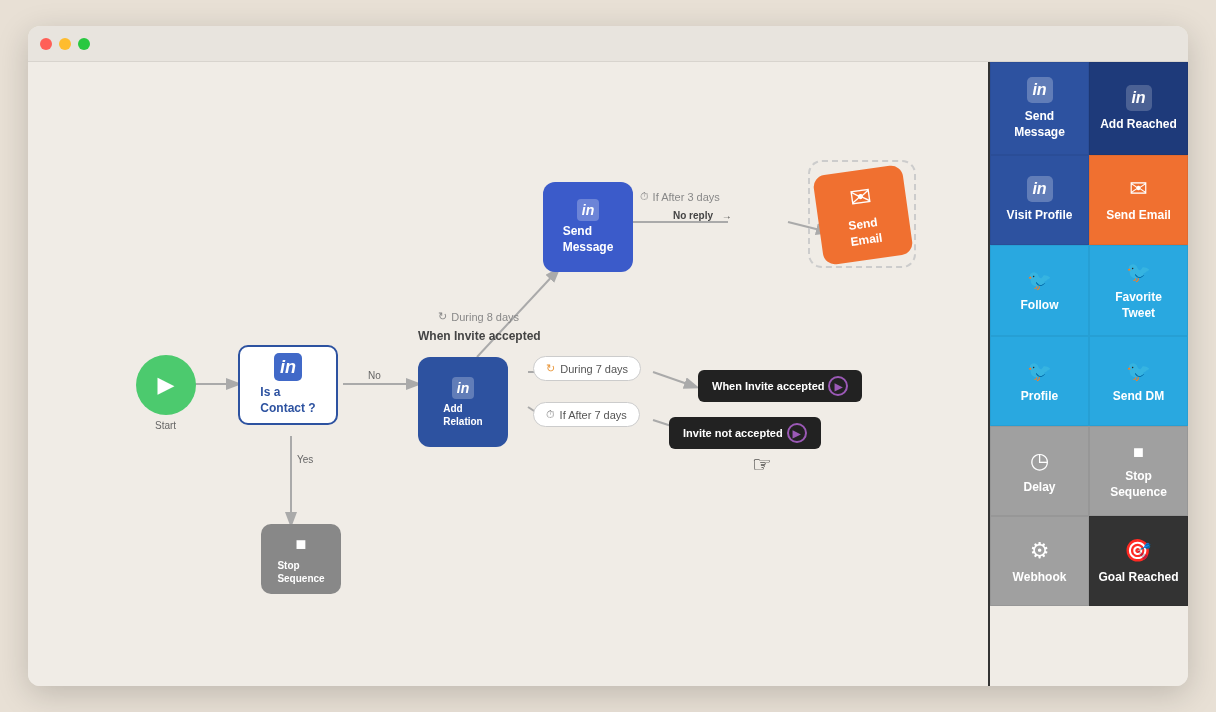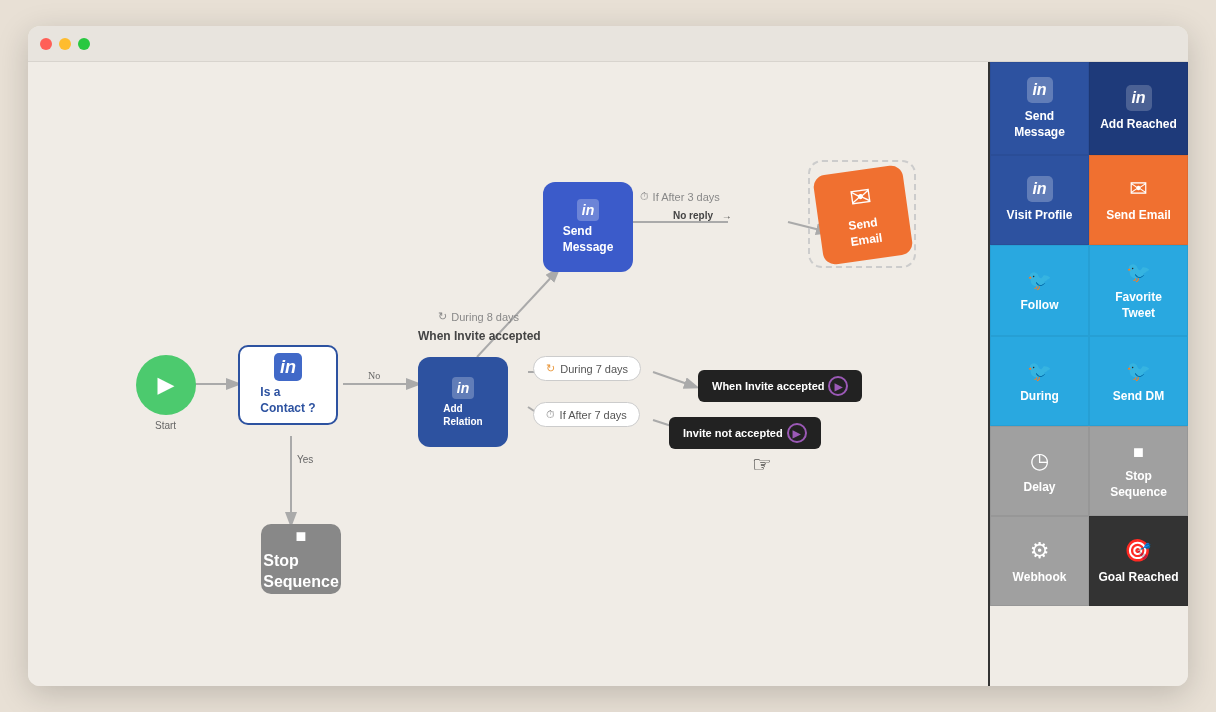--- a/index.html
+++ b/index.html
@@ -244,32 +244,32 @@
       <div class="node-start" style="left:108px;top:293px;">
         <span>▶</span>
       </div>
       <div class="flow-label" style="left:127px;top:358px;">Start</div>
 
       <div class="node-diamond" style="left:210px;top:283px;">
         <div class="node-icon-in">in</div>
         <div style="font-size:12px;font-weight:700;color:#2d52a0;line-height:1.3;">Is a<br>Contact ?</div>
       </div>
 
-      <div class="flow-label" style="left:340px;top:308px;font-family:Liberation Serif, serif;">No</div>
+      <div class="flow-label" style="left:340px;top:308px;">No</div>
 
       <div class="flow-label" style="left:249px;top:392px;margin-left:20px;">Yes</div>
 
       <div class="node-linkedin" style="left:390px;top:295px;width:90px;height:90px;">
         <div class="node-icon-in-sm">in</div>
         <div style="font-size:10px;font-weight:700;color:white;line-height:1.3;">Add<br>Relation</div>
       </div>
 
       <div class="node-stop" style="left:233px;top:462px;width:80px;height:70px;">
         <div style="font-size:18px;margin-bottom:4px;">■</div>
-        <div style="font-size:16px;font-weight:600;line-height:1.3;">Stop<br>Sequence</div>
+        <div style="font-size:10px;font-weight:600;line-height:1.3;">Stop<br>Sequence</div>
       </div>
 
       <div class="condition-pill" style="left:505px;top:294px;">
         <span style="color:#e8963a;">↻</span>
         <span>During 7 days</span>
       </div>
 
       <div class="condition-pill" style="left:505px;top:340px;">
         <span style="color:#888;">⏱</span>
         <span>If After 7 days</span>
@@ -353,21 +353,21 @@
         <div class="card-label">Follow</div>
       </div>
       <div class="sidebar-card bg-twitter">
         <div style="font-size:20px;color:white;">🐦</div>
         <div class="card-label">Favorite
 Tweet</div>
       </div>
 
       <div class="sidebar-card bg-twitter">
         <div style="font-size:20px;color:white;">🐦</div>
-        <div class="card-label">During</div>
+        <div class="card-label">Profile</div>
       </div>
       <div class="sidebar-card bg-twitter">
         <div style="font-size:20px;color:white;">🐦</div>
         <div class="card-label">Send DM</div>
       </div>
 
       <div class="sidebar-card bg-gray">
         <div style="font-size:22px;color:white;">◷</div>
         <div class="card-label">Delay</div>
       </div>

